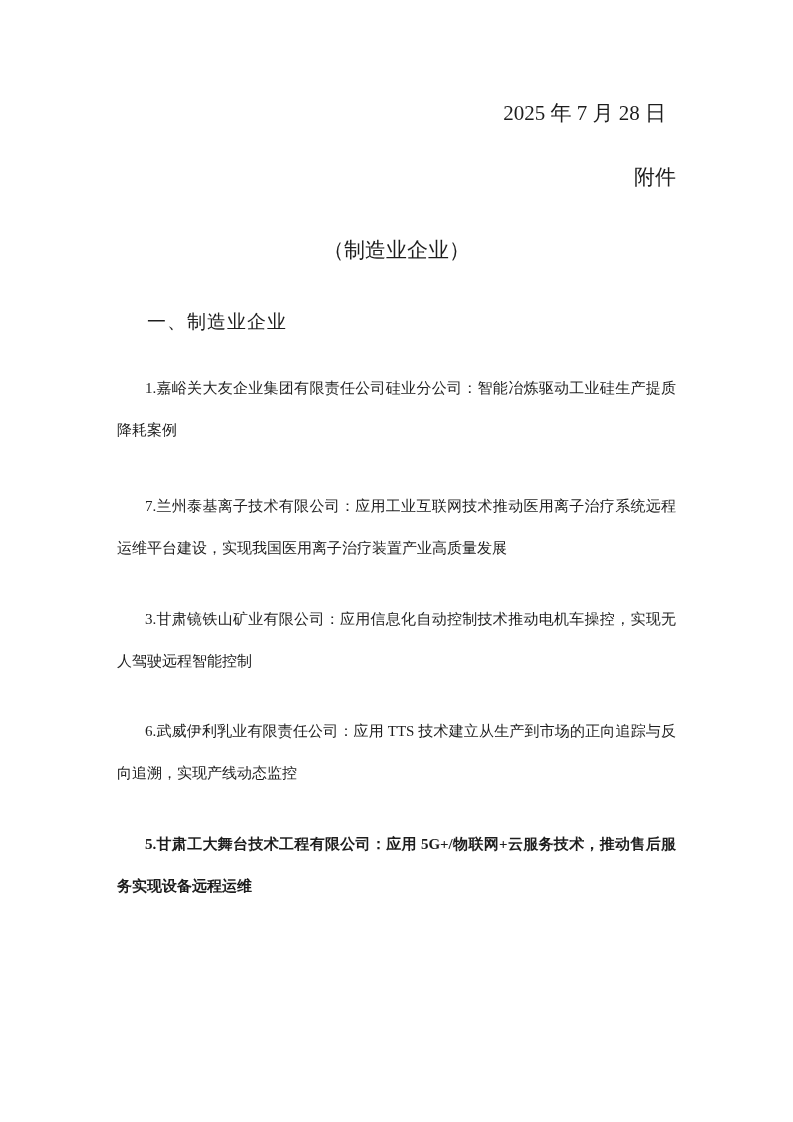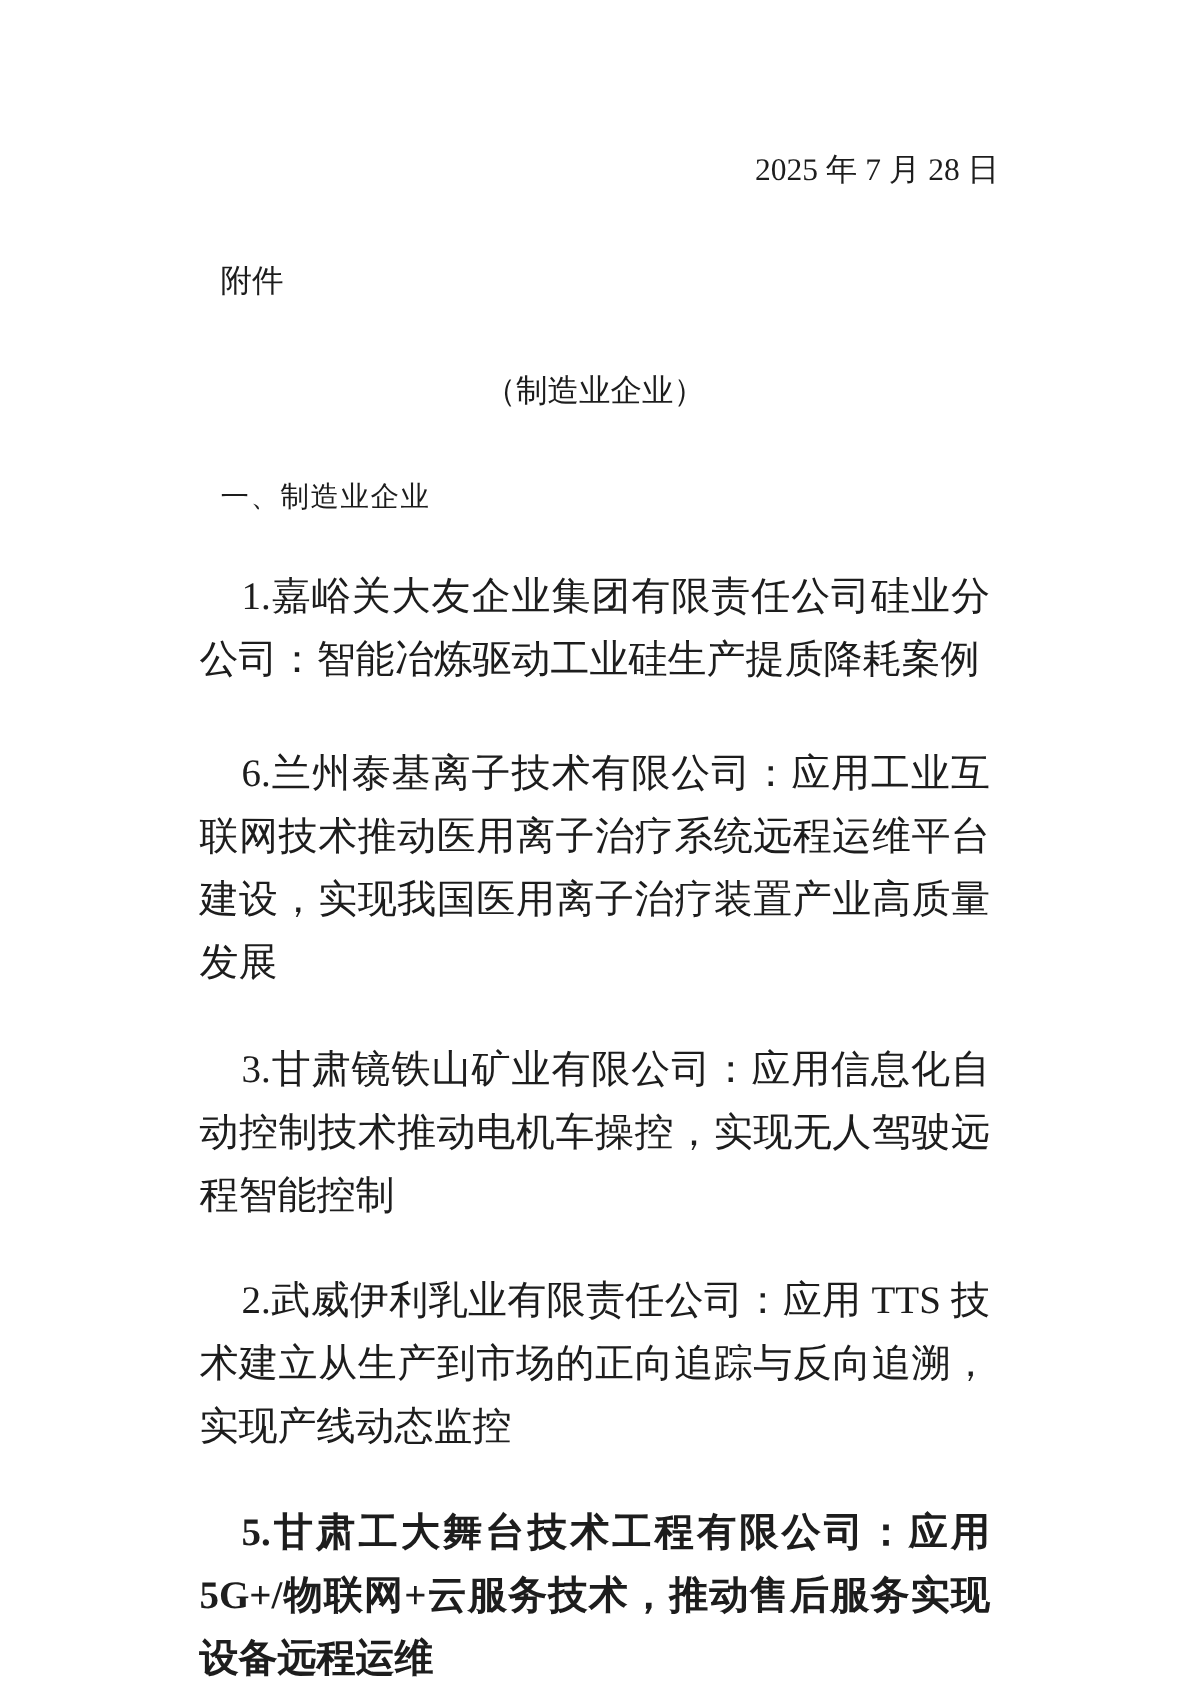--- a/index.html
+++ b/index.html
@@ -22,24 +22,25 @@
     font-family: "Liberation Serif", "DejaVu Serif", serif;
   }
   .date-line {
     font-size: 21px;
     line-height: 24px;
     text-align: right;
     padding-right: 10px;
     white-space: nowrap;
   }
   .attachment-label {
-    margin-top: 50px;
+    margin-top: 40px;
     font-size: 21px;
     line-height: 24px;
     padding-left: 30px;
+    text-align: right;
   }
   .doc-title {
     margin-top: 47px;
     font-size: 23px;
     line-height: 26px;
     text-align: center;
     white-space: nowrap;
   }
   .doc-subtitle {
     margin-top: 48px;
@@ -49,25 +50,25 @@
   }
   .section-heading {
     margin-top: 47px;
     font-size: 19px;
     line-height: 24px;
     padding-left: 30px;
     font-family: "Liberation Sans", "DejaVu Sans", sans-serif;
     letter-spacing: 1px;
   }
   .case-item {
-    font-size: 26px;
+    font-size: 15px;
     line-height: 42px;
     text-indent: 28px;
     text-align: justify;
-    margin: 16px;
+    margin: 0;
   }
   .case-item.i1 { margin-top: 33px; }
   .case-item.i2 { margin-top: 34px; }
   .case-item.i3 { margin-top: 29px; }
   .case-item.i4 { margin-top: 28px; }
   .case-item.i5 { margin-top: 29px; font-weight: bold; }
   p { margin: 0; }
 </style>
 </head>
 <body>
@@ -77,20 +78,20 @@
 
   <p class="attachment-label">附件</p>
 
 
   <p class="doc-subtitle">（制造业企业）</p>
 
   <p class="section-heading">一、制造业企业</p>
 
   <p class="case-item i1">1.嘉峪关大友企业集团有限责任公司硅业分公司：智能冶炼驱动工业硅生产提质降耗案例</p>
 
-  <p class="case-item i2">6.兰州泰基离子技术有限公司：应用工业互联网技术推动医用离子治疗系统远程运维平台建设，实现我国医用离子治疗装置产业高质量发展</p>
+  <p class="case-item i2">7.兰州泰基离子技术有限公司：应用工业互联网技术推动医用离子治疗系统远程运维平台建设，实现我国医用离子治疗装置产业高质量发展</p>
 
   <p class="case-item i3">3.甘肃镜铁山矿业有限公司：应用信息化自动控制技术推动电机车操控，实现无人驾驶远程智能控制</p>
 
-  <p class="case-item i4">2.武威伊利乳业有限责任公司：应用 TTS 技术建立从生产到市场的正向追踪与反向追溯，实现产线动态监控</p>
+  <p class="case-item i4">6.武威伊利乳业有限责任公司：应用 TTS 技术建立从生产到市场的正向追踪与反向追溯，实现产线动态监控</p>
 
   <p class="case-item i5">5.甘肃工大舞台技术工程有限公司：应用 5G+/物联网+云服务技术，推动售后服务实现设备远程运维</p>
 </div>
 
 </body></html>

